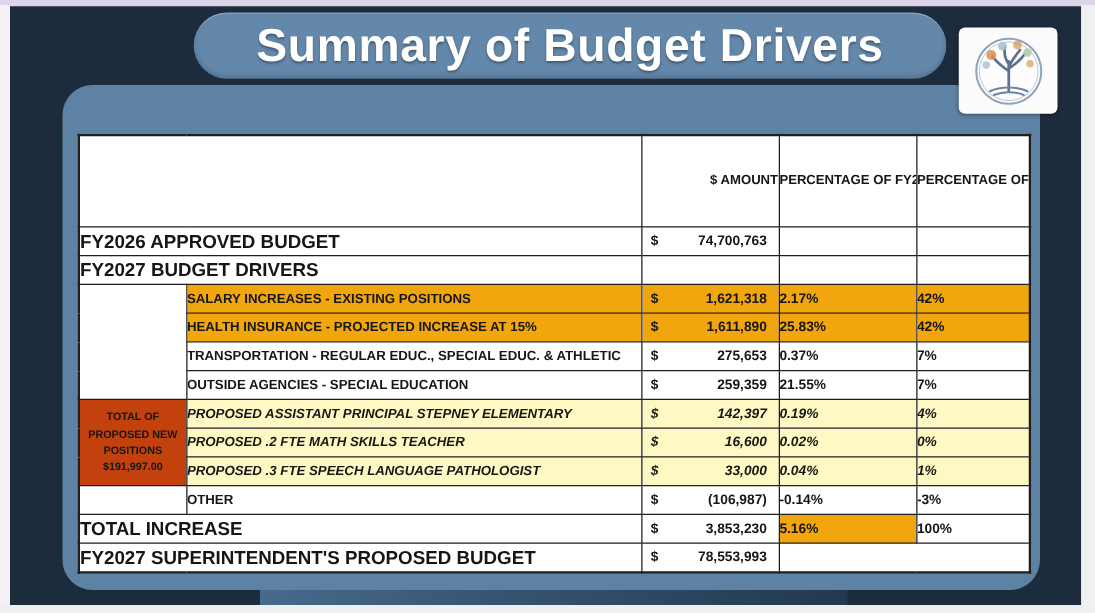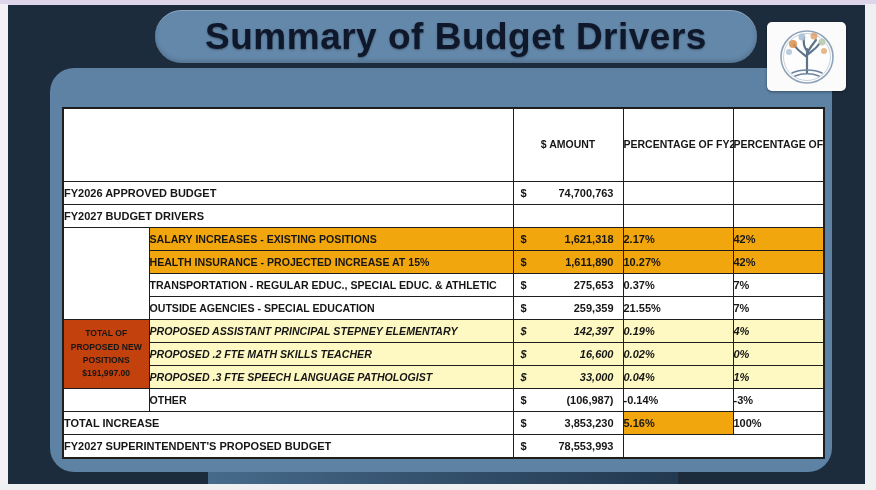--- a/index.html
+++ b/index.html
@@ -6,31 +6,31 @@
   body{width:876px;height:490px;font-family:"Liberation Sans",sans-serif;background:#f3f1f6;position:relative;overflow:hidden;}
   .frame{position:absolute;inset:0;background:#f3f1f6;}
   .top-strip{position:absolute;left:0;top:0;width:876px;height:5px;background:#ddd6ea;}
   .canvas{position:absolute;left:8px;top:4px;width:857px;height:480px;background:#1d2c3c;overflow:hidden;}
   .bottom-glow{position:absolute;left:200px;top:452px;width:470px;height:28px;
     background:linear-gradient(90deg,#466b8b 0%,#35526e 45%,#22394f 100%);}
   .panel{position:absolute;left:42px;top:64px;width:782px;height:404px;background:#5d82a4;border-radius:24px;z-index:2;}
   .title-pill{position:absolute;left:147px;top:6px;width:602px;height:53px;background:#6488aa;border-radius:28px;
     display:flex;align-items:center;justify-content:center;z-index:3;
     box-shadow:inset 0 1px 0 rgba(255,255,255,.28), inset 0 -2px 4px rgba(0,0,0,.18);}
-  .title-pill span{color:#0f172a;font-size:37px;font-weight:700;letter-spacing:.5px;
+  .title-pill span{color:#ffffff;font-size:37px;font-weight:700;letter-spacing:.5px;
     text-shadow:0 1px 2px rgba(0,0,0,.35);white-space:nowrap;}
   .logo-box{position:absolute;left:759px;top:18px;width:79px;height:69px;background:#fbfbfc;border-radius:5px;z-index:4;
     display:flex;align-items:center;justify-content:center;box-shadow:0 1px 3px rgba(0,0,0,.4);}
 
   table.budget{position:absolute;left:54px;top:103px;width:761px;z-index:3;border-collapse:collapse;table-layout:fixed;
     background:#ffffff;border:2px solid #1e1e1e;font-family:"Liberation Sans",sans-serif;color:#161616;}
   table.budget td{border:1px solid #1e1e1e;padding:0;height:22px;overflow:hidden;white-space:nowrap;vertical-align:middle;}
   tr.hdr td{height:72px;}
-  .hcell{font-size:10.5px;font-weight:700;text-align:center;line-height:1.3;white-space:normal;padding:2px 3px;}
-  .lbl{font-size:11px;font-weight:700;padding-left:4px;text-align:left;}
+  .hcell{font-size:10.5px;font-weight:700;text-align:right;line-height:1.3;white-space:normal;padding:2px 3px;}
+  .lbl{font-size:15px;font-weight:700;padding-left:4px;text-align:left;}
   .desc{font-size:10.6px;font-weight:700;padding-left:4px;text-align:left;}
   .amt{font-size:11px;font-weight:700;}
   .amt .in{display:flex;justify-content:space-between;align-items:center;padding:0 9px 0 7px;}
   .pct{font-size:11px;font-weight:700;text-align:left;padding-right:7px;}
   .orange{background:#F2A60D;}
   .bluerow{background:#fef9c3;font-style:italic;}
   .note-cell{background:#c2410c;text-align:center;vertical-align:middle;}
   .note{font-size:8.6px;font-weight:700;line-height:1.55;white-space:normal;}
   .left-strip{position:absolute;left:0;top:4px;width:8px;height:480px;background:#f3f1f6;}
   .right-strip{position:absolute;left:865px;top:4px;width:11px;height:480px;background:#eef0f2;}
@@ -114,21 +114,21 @@
         </tr>
 
         <tr>
           <td class="desc orange">HEALTH INSURANCE - PROJECTED INCREASE AT 15%</td>
           <td class="amt orange">
               <div class="in">
                 <span>$</span>
                 <span>1,611,890</span>
               </div>
             </td>
-          <td class="pct orange">10.27%</td>
+          <td class="pct orange">25.83%</td>
           <td class="pct orange">42%</td>
         </tr>
 
         <tr>
           <td class="desc">TRANSPORTATION - REGULAR EDUC., SPECIAL EDUC. &amp; ATHLETIC</td>
           <td class="amt">
               <div class="in">
                 <span>$</span>
                 <span>275,653</span>
               </div>

